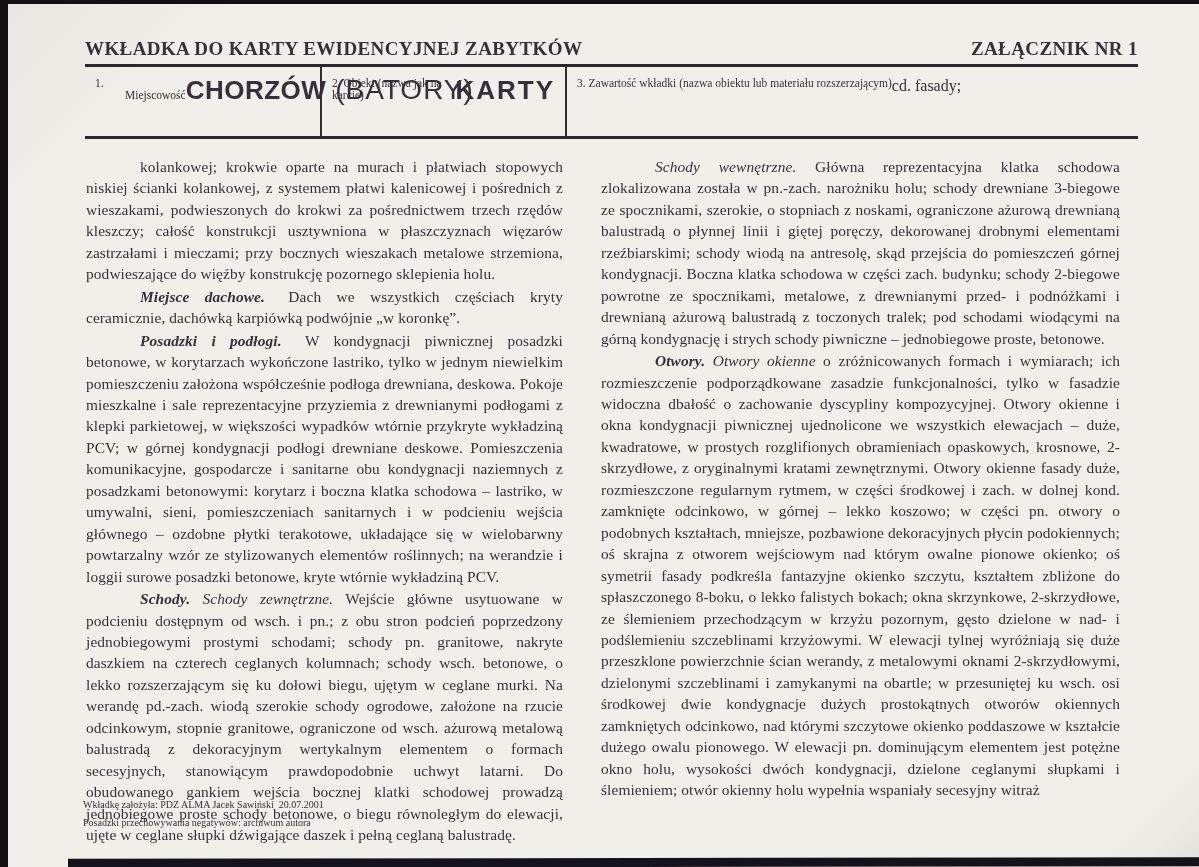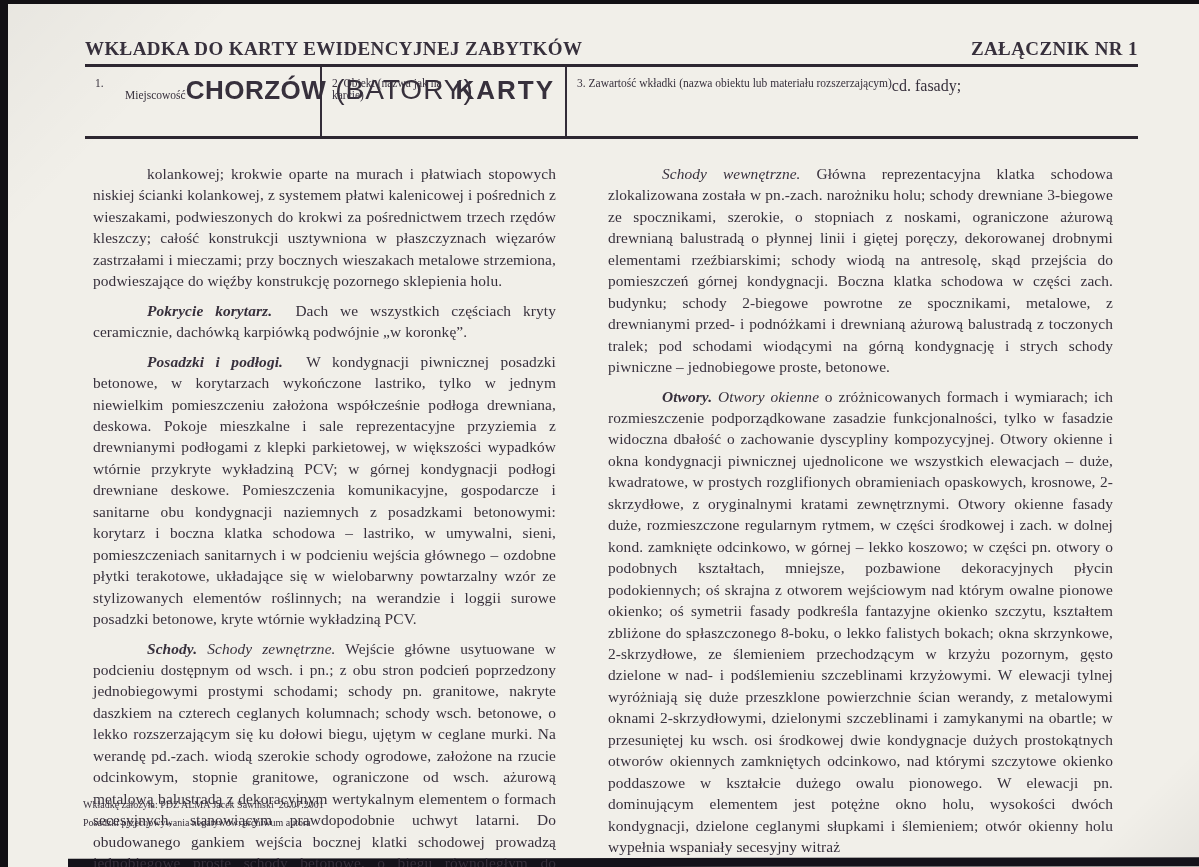--- a/index.html
+++ b/index.html
@@ -43,21 +43,21 @@
   .v-reg  { font-weight:normal; font-size:28px; letter-spacing:1px; }
   .cell-2 .value-line { letter-spacing:2px; }
   .cell-3 .cell-value { font-family:"Liberation Serif", serif; font-size:16px; text-align:center;
                         padding-bottom:6px; }
 
   
   .text-col { position:absolute; top:155px; text-align:justify;
               font-size:15.4px; line-height:21.45px; letter-spacing:0.1px; }
   .col-left  { left:85px;  width:479px; }
   .col-right { left:600px; width:521px; }
-  .para { margin:8px; text-indent:54px; }
+  .para { margin:1px; text-indent:54px; }
   .run-bi { font-weight:bold; font-style:italic; }
   .run-i  { font-style:italic; }
 
   
   .footer { position:absolute; left:83px; top:796px; font-size:10px; line-height:17.5px; }
 </style>
 </head>
 <body>
 
 <div class="sheet">
@@ -93,21 +93,21 @@
         <span class="lbl-num">3.</span> <span class="lbl-name">Zawartość wkładki (nazwa obiektu lub materiału rozszerzającym)</span>
       </div>
       <div class="cell-value">cd. fasady;</div>
     </div>
   </div>
 
   <div class="rule rule-bottom"></div>
 
   <div class="text-col col-left">
       <p class="para"><span>kolankowej; krokwie oparte na murach i płatwiach stopowych niskiej ścianki kolankowej, z systemem płatwi kalenicowej i pośrednich z wieszakami, podwieszonych do krokwi za pośrednictwem trzech rzędów kleszczy; całość konstrukcji usztywniona w płaszczyznach więzarów zastrzałami i mieczami; przy bocznych wieszakach metalowe strzemiona, podwieszające do więźby konstrukcję pozornego sklepienia holu.</span></p>
-      <p class="para"><span class="run-bi">Pokrycie korytarz.</span><span>  Dach we wszystkich częściach kryty ceramicznie, dachówką karpiówką podwójnie „w koronkę”.</span></p>
+      <p class="para"><span class="run-bi">Miejsce dachowe.</span><span>  Dach we wszystkich częściach kryty ceramicznie, dachówką karpiówką podwójnie „w koronkę”.</span></p>
       <p class="para"><span class="run-bi">Posadzki i podłogi.</span><span>  W kondygnacji piwnicznej posadzki betonowe, w korytarzach wykończone lastriko, tylko w jednym niewielkim pomieszczeniu założona współcześnie podłoga drewniana, deskowa. Pokoje mieszkalne i sale reprezentacyjne przyziemia z drewnianymi podłogami z klepki parkietowej, w większości wypadków wtórnie przykryte wykładziną PCV; w górnej kondygnacji podłogi drewniane deskowe. Pomieszczenia komunikacyjne, gospodarcze i sanitarne obu kondygnacji naziemnych z posadzkami betonowymi: korytarz i boczna klatka schodowa – lastriko, w umywalni, sieni, pomieszczeniach sanitarnych i w podcieniu wejścia głównego – ozdobne płytki terakotowe, układające się w wielobarwny powtarzalny wzór ze stylizowanych elementów roślinnych; na werandzie i loggii surowe posadzki betonowe, kryte wtórnie wykładziną PCV.</span></p>
       <p class="para"><span class="run-bi">Schody. </span><span class="run-i">Schody zewnętrzne.</span><span> Wejście główne usytuowane w podcieniu dostępnym od wsch. i pn.; z obu stron podcień poprzedzony jednobiegowymi prostymi schodami; schody pn. granitowe, nakryte daszkiem na czterech ceglanych kolumnach; schody wsch. betonowe, o lekko rozszerzającym się ku dołowi biegu, ujętym w ceglane murki. Na werandę pd.-zach. wiodą szerokie schody ogrodowe, założone na rzucie odcinkowym, stopnie granitowe, ograniczone od wsch. ażurową metalową balustradą z dekoracyjnym wertykalnym elementem o formach secesyjnych, stanowiącym prawdopodobnie uchwyt latarni. Do obudowanego gankiem wejścia bocznej klatki schodowej prowadzą jednobiegowe proste schody betonowe, o biegu równoległym do elewacji, ujęte w ceglane słupki dźwigające daszek i pełną ceglaną balustradę.</span></p>
     </div>
   <div class="text-col col-right">
       <p class="para"><span class="run-i">Schody wewnętrzne.</span><span> Główna reprezentacyjna klatka schodowa zlokalizowana została w pn.-zach. narożniku holu; schody drewniane 3-biegowe ze spocznikami, szerokie, o stopniach z noskami, ograniczone ażurową drewnianą balustradą o płynnej linii i giętej poręczy, dekorowanej drobnymi elementami rzeźbiarskimi; schody wiodą na antresolę, skąd przejścia do pomieszczeń górnej kondygnacji. Boczna klatka schodowa w części zach. budynku; schody 2-biegowe powrotne ze spocznikami, metalowe, z drewnianymi przed- i podnóżkami i drewnianą ażurową balustradą z toczonych tralek; pod schodami wiodącymi na górną kondygnację i strych schody piwniczne – jednobiegowe proste, betonowe.</span></p>
       <p class="para"><span class="run-bi">Otwory.</span><span> </span><span class="run-i">Otwory okienne</span><span> o zróżnicowanych formach i wymiarach; ich rozmieszczenie podporządkowane zasadzie funkcjonalności, tylko w fasadzie widoczna dbałość o zachowanie dyscypliny kompozycyjnej. Otwory okienne i okna kondygnacji piwnicznej ujednolicone we wszystkich elewacjach – duże, kwadratowe, w prostych rozglifionych obramieniach opaskowych, krosnowe, 2-skrzydłowe, z oryginalnymi kratami zewnętrznymi. Otwory okienne fasady duże, rozmieszczone regularnym rytmem, w części środkowej i zach. w dolnej kond. zamknięte odcinkowo, w górnej – lekko koszowo; w części pn. otwory o podobnych kształtach, mniejsze, pozbawione dekoracyjnych płycin podokiennych; oś skrajna z otworem wejściowym nad którym owalne pionowe okienko; oś symetrii fasady podkreśla fantazyjne okienko szczytu, kształtem zbliżone do spłaszczonego 8-boku, o lekko falistych bokach; okna skrzynkowe, 2-skrzydłowe, ze ślemieniem przechodzącym w krzyżu pozornym, gęsto dzielone w nad- i podślemieniu szczeblinami krzyżowymi. W elewacji tylnej wyróżniają się duże przeszklone powierzchnie ścian werandy, z metalowymi oknami 2-skrzydłowymi, dzielonymi szczeblinami i zamykanymi na obartle; w przesuniętej ku wsch. osi środkowej dwie kondygnacje dużych prostokątnych otworów okiennych zamkniętych odcinkowo, nad którymi szczytowe okienko poddaszowe w kształcie dużego owalu pionowego. W elewacji pn. dominującym elementem jest potężne okno holu, wysokości dwóch kondygnacji, dzielone ceglanymi słupkami i ślemieniem; otwór okienny holu wypełnia wspaniały secesyjny witraż</span></p>
     </div>
 
   <div class="footer">
     <div>Wkładkę założyła: PDZ ALMA Jacek Sawiński&nbsp; 20.07.2001</div>

